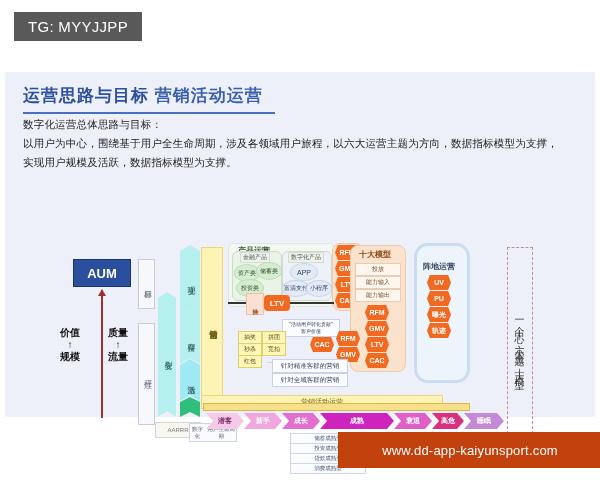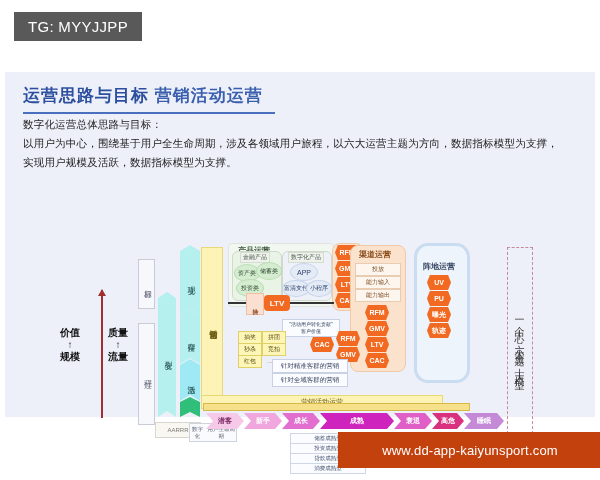--- a/index.html
+++ b/index.html
@@ -77,20 +77,21 @@
     <span class="sub">营销活动运营</span>
   </div>
   <div class="underline"></div>
 
   <div class="para p1">数字化运营总体思路与目标：</div>
   <div class="para p2">以用户为中心，围绕基于用户全生命周期，涉及各领域用户旅程，以六大运营主题为方向，数据指标模型为支撑，</div>
   <div class="para p3">实现用户规模及活跃，数据指标模型为支撑。</div>
 
   <div class="diagram">
 
+    <div class="aum">AUM</div>
     <div class="vArrow"></div>
     <div class="lbl lblA">
       <div>价值</div>
       <div>↑</div>
       <div>规模</div>
     </div>
     <div class="lbl lblB">
       <div>质量</div>
       <div>↑</div>
       <div>流量</div>
@@ -124,21 +125,21 @@
     <div class="bub bB" style="left:272px;top:43px;width:26px;height:15px;">富清支付</div>
     <div class="bub bB" style="left:296px;top:43px;width:24px;height:15px;">小程序</div>
 
     <div class="hexStack" style="left:322px;top:6px;width:30px;height:66px;background:#fae3d0;border:1px solid #f0c9a8;"></div>
     <div class="hex" style="left:325px;top:8px;">RFM</div>
     <div class="hex" style="left:325px;top:24px;">GMV</div>
     <div class="hex" style="left:325px;top:40px;">LTV</div>
     <div class="hex" style="left:325px;top:56px;">CAC</div>
 
     <div class="chanPanel"></div>
-    <div class="panelTitle" style="left:349px;top:12px;color:#8a4a18;">渠道运营</div>
+    <div class="panelTitle" style="left:349px;top:12px;color:#8a4a18;">十大模型</div>
     <div class="chanRow" style="top:26px;">投放</div>
     <div class="chanRow" style="top:39px;">能力输入</div>
     <div class="chanRow" style="top:52px;">能力输出</div>
     <div class="hex" style="left:355px;top:68px;">RFM</div>
     <div class="hex" style="left:355px;top:84px;">GMV</div>
     <div class="hex" style="left:355px;top:100px;">LTV</div>
     <div class="hex" style="left:355px;top:116px;">CAC</div>
 
     <div class="phone"></div>
     <div class="panelTitle" style="left:413px;top:24px;color:#3a4a66;">阵地运营</div>

